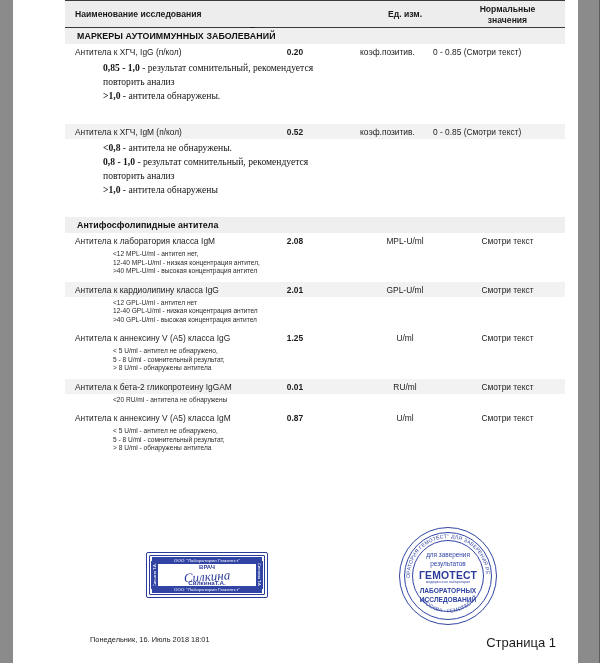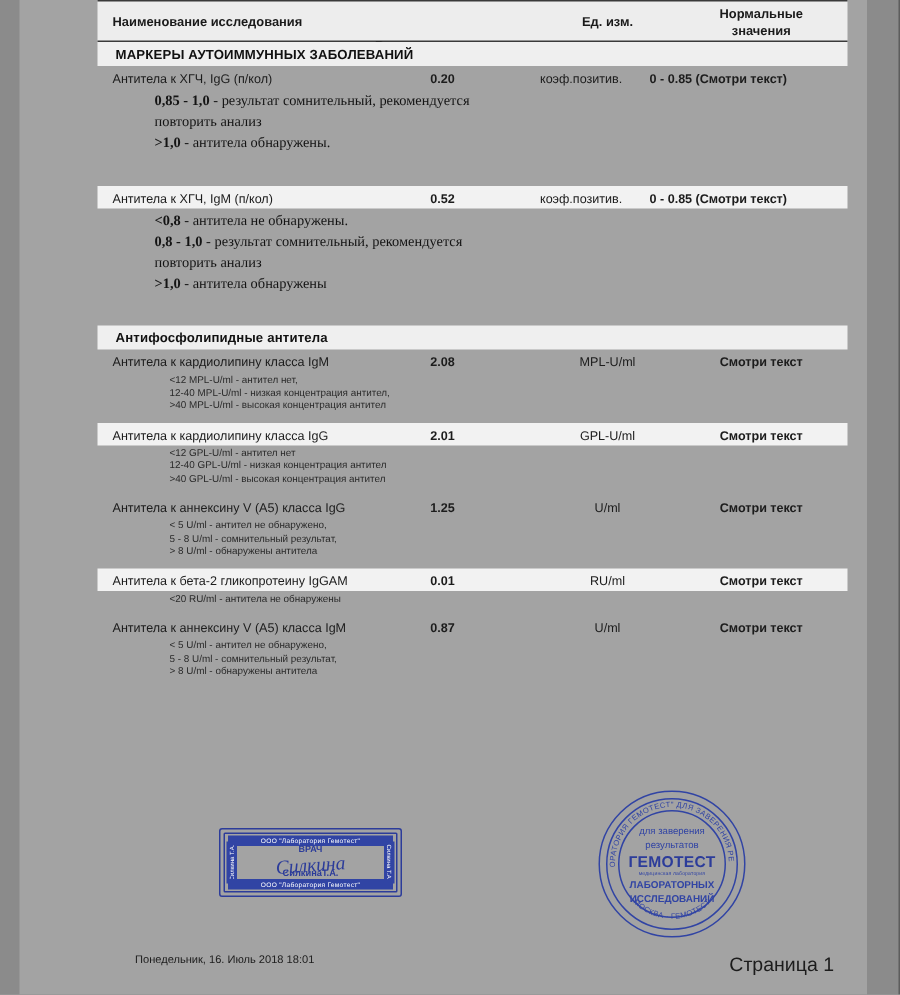--- a/index.html
+++ b/index.html
@@ -6,21 +6,21 @@
   body{
     width:600px;height:663px;
     background:#8b8b8b;
     font-family:"Liberation Sans", sans-serif;
     overflow:hidden;
     position:relative;
   }
   .page{
     position:absolute;
     left:13px; top:0; width:565px; height:663px;
-    background:#a3a3a3;
+    background:#ffffff;
     box-sizing:border-box;
     overflow:hidden;
   }
   .gutter-l{position:absolute;left:0;top:0;width:13px;height:663px;background:#8b8b8b;}
   .gutter-r{position:absolute;left:578px;top:0;width:22px;height:663px;background:#8b8b8b;}
   .page-edge{position:absolute;right:0;top:0;width:1px;height:663px;background:#5d5d5d;}
 
   .table{position:absolute;left:52px;top:0;width:500px;}
 
   
@@ -61,21 +61,21 @@
   }
   .row.shade{background:#f2f2f2;}
   .row .c{
     position:absolute;top:3px;
     font-size:8.4px;color:#1c1c1c;
     white-space:nowrap;
   }
   .c-name{left:10px;}
   .c-res{left:185px;width:90px;text-align:center;font-weight:bold;font-size:8.6px;}
   .c-unit{left:295px;width:90px;text-align:center;}
-  .c-norm{left:390px;width:105px;text-align:center;font-weight:bold;}
+  .c-norm{left:390px;width:105px;text-align:center;}
   .c-norm.wide{left:368px;width:132px;text-align:left;}
   .c-unit.left{left:295px;width:auto;text-align:center;}
 
   
   .notes{padding:2px 0 2px 0;}
   .notes .ln{
     font-size:6.6px;color:#2a2a2a;
     line-height:8.5px;
     padding-left:48px;
     white-space:nowrap;
@@ -232,21 +232,21 @@
           <div class="ln"><b>&lt;0,8</b> - антитела не обнаружены.</div>
           <div class="ln"><b>0,8 - 1,0</b> - результат сомнительный, рекомендуется</div>
           <div class="ln">повторить анализ</div>
           <div class="ln"><b>&gt;1,0</b> - антитела обнаружены</div>
         </div>
         <div class="spacer-lg"></div>
         <div class="section-band">
           <div class="lbl">Антифосфолипидные антитела</div>
         </div>
         <div class="row">
-          <div class="c c-name">Антитела к кардиолипину класса IgM</div>
+          <div class="c c-name">Антитела к лаборатория класса IgM</div>
           <div class="c c-res">2.08</div>
           <div class="c c-unit">MPL-U/ml</div>
           <div class="c c-norm">Смотри текст</div>
         </div>
         <div class="notes">
           <div class="ln">&lt;12 MPL-U/ml - антител нет,</div>
           <div class="ln">12-40 MPL-U/ml - низкая концентрация антител,</div>
           <div class="ln">&gt;40 MPL-U/ml - высокая концентрация антител</div>
         </div>
         <div class="spacer-sm"></div>

